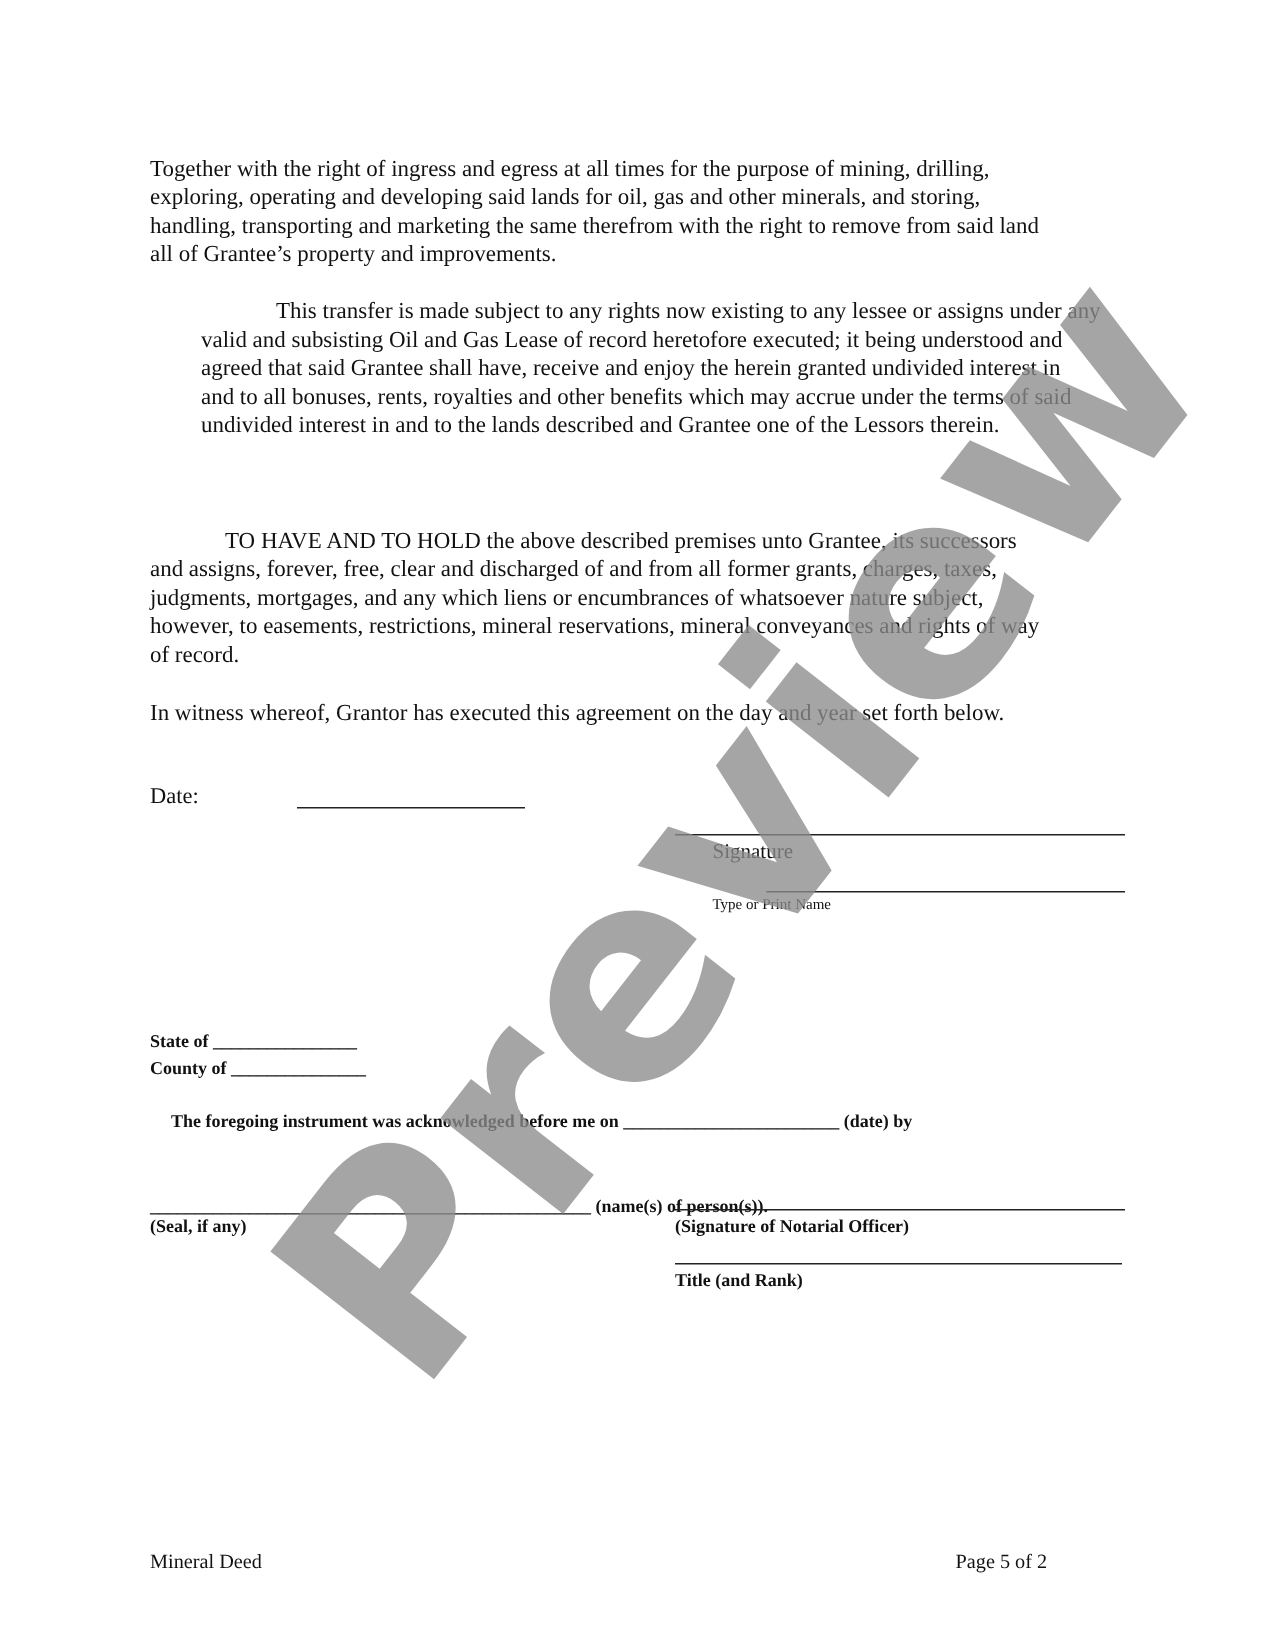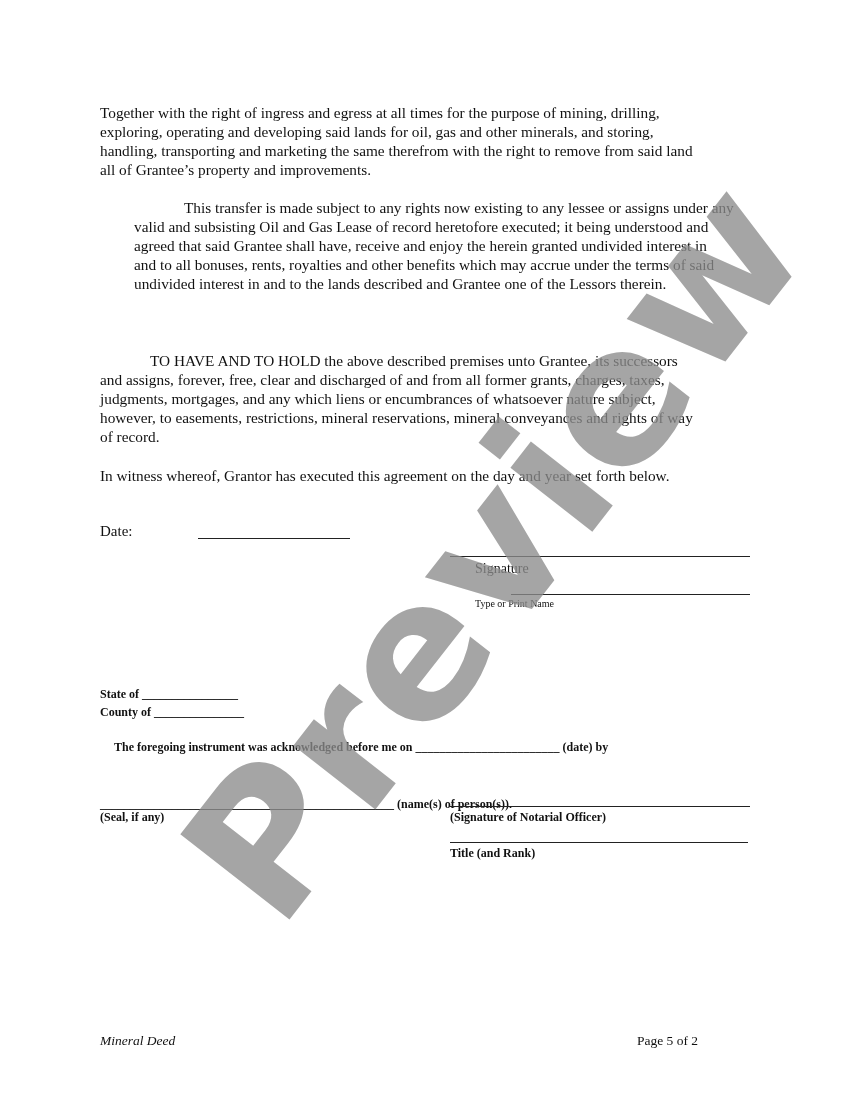--- a/index.html
+++ b/index.html
@@ -9,21 +9,21 @@
   .p { position: absolute; left: 100px; width: 650px; font-size: 15.3px; line-height: 19px; margin: 0; }
   .line { display: block; white-space: nowrap; }
   .indent { padding-left: 50px; }
   .abs { position: absolute; font-size: 15px; white-space: nowrap; }
   .bold { font-weight: bold; font-size: 12px; }
   .rule { position: absolute; height: 0; border-top: 1.3px solid #222; }
   .watermark { position: absolute; left: 60px; top: 440px; font-family: "DejaVu Sans", sans-serif;
                font-weight: bold; font-size: 190px; color: rgba(140,140,140,0.78);
                transform: rotate(-52deg); transform-origin: center; letter-spacing: 2px;
                pointer-events: none; white-space: nowrap; }
-  .footer-left { left: 100px; top: 1033px; font-size: 13.5px; font-style: italic; }
+  .footer-left { left: 100px; top: 1033px; font-size: 13.5px; }
   .footer-page { left: 637px; top: 1033px; font-size: 13.5px; }
   .logo { position: absolute; left: 707px; top: 1024px; width: 118px; height: 44px; }
   .logo-text { position: absolute; left: 0; top: 0; font-family: "Liberation Serif", serif;
                font-size: 25px; color: #a51c30; letter-spacing: 0px; line-height: 26px; }
   .logo-tm { position: absolute; left: 108px; top: 2px; font-size: 6px; color: #555; font-family: "Liberation Sans", sans-serif; }
   .logo-url { position: absolute; left: 16px; top: 33px; font-size: 5.5px; color: #a51c30;
               font-family: "Liberation Sans", sans-serif; font-weight: bold; letter-spacing: 0.5px; }
 </style>
 </head>
 <body>

